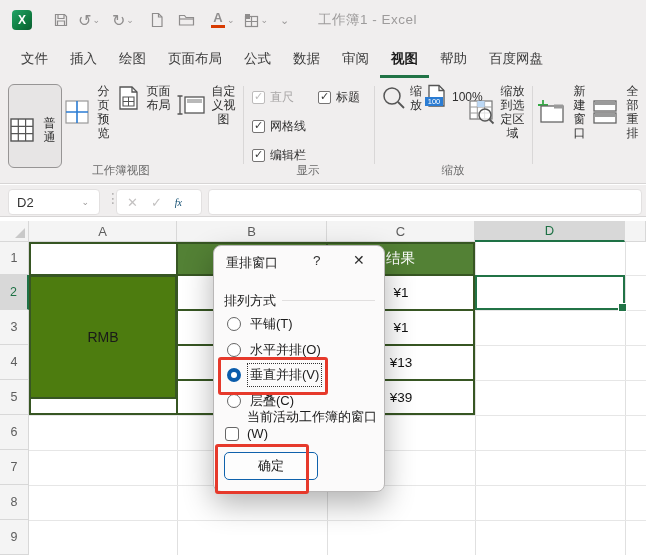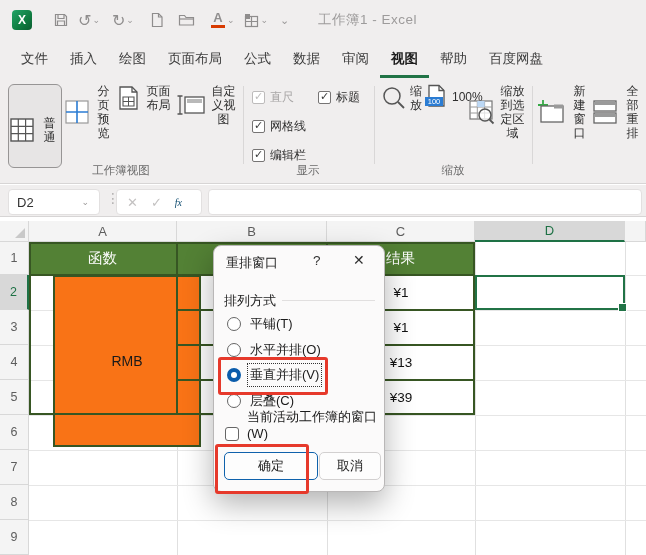--- a/index.html
+++ b/index.html
@@ -70,21 +70,21 @@
   .colD{background:#d8d8d8;color:#1e7145;border-bottom:2px solid #1e7145;}
   .rowhdr{font-size:12.5px;}
   .row2sel{background:#d8d8d8;color:#1e7145;border-right:2px solid #1e7145;}
   .vgrid{position:absolute;top:21px;width:1px;background:#e0e0e0;height:313px;}
   .hgrid{position:absolute;left:29px;width:617px;height:1px;background:#e6e6e6;}
   .cell{position:absolute;box-sizing:border-box;display:flex;align-items:center;justify-content:center;}
   .greenhdr{background:#538135;color:#fff;font-size:14.5px;border-right:1px solid #35531f;}
   .tbl-outline{position:absolute;left:29px;top:21px;width:446px;height:173px;
                border:2px solid #375623;box-sizing:border-box;pointer-events:none;}
   .tline{position:absolute;background:#375623;}
-  .mergedA{left:29px;top:54px;width:148px;height:172px;background:#f97316;color:#1a1a1a;font-size:14px;margin-left:24px;}
+  .mergedA{left:29px;top:54px;width:148px;height:124px;background:#4d7c0f;color:#1a1a1a;font-size:14px;}
   .valcell{background:#fff;color:#111;font-size:13.5px;}
   .d2sel{position:absolute;left:475px;top:54px;width:150px;height:35px;border:2px solid #217346;
          box-sizing:border-box;}
   .fillhandle{position:absolute;right:-4px;bottom:-4px;width:7px;height:7px;background:#217346;
               border:1px solid #fff;box-sizing:content-box;}
   
   .dlg{position:absolute;left:213px;top:245px;width:172px;height:247px;background:#fbfafa;
        border:1px solid #b9b7b7;border-radius:8px;box-shadow:0 12px 30px rgba(0,0,0,.30);
        z-index:20;box-sizing:border-box;font-size:13px;color:#1b1b1b;}
   .dlg-title{position:absolute;left:12px;top:8px;font-size:13px;}
@@ -321,21 +321,20 @@
     <div class="hdr rowhdr" style="left:0;top:21px;width:29px;height:33px">1</div>
     <div class="hdr rowhdr row2sel" style="left:0;top:54px;width:29px;height:35px">2</div>
     <div class="hdr rowhdr" style="left:0;top:89px;width:29px;height:35px">3</div>
     <div class="hdr rowhdr" style="left:0;top:124px;width:29px;height:35px">4</div>
     <div class="hdr rowhdr" style="left:0;top:159px;width:29px;height:35px">5</div>
     <div class="hdr rowhdr" style="left:0;top:194px;width:29px;height:35px">6</div>
     <div class="hdr rowhdr" style="left:0;top:229px;width:29px;height:35px">7</div>
     <div class="hdr rowhdr" style="left:0;top:264px;width:29px;height:35px">8</div>
     <div class="hdr rowhdr" style="left:0;top:299px;width:29px;height:35px">9</div>
 
-    <div class="cell greenhdr" style="left:29px;top:21px;width:148px;height:33px">函数</div>
     <div class="cell greenhdr" style="left:177px;top:21px;width:150px;height:33px"></div>
     <div class="cell greenhdr" style="left:327px;top:21px;width:148px;height:33px">结果</div>
     <div class="cell mergedA" style="border:2px solid #375623">RMB</div>
     <div class="cell valcell" style="left:327px;top:54px;width:148px;height:35px">¥1</div>
     <div class="cell valcell" style="left:327px;top:89px;width:148px;height:35px">¥1</div>
     <div class="cell valcell" style="left:327px;top:124px;width:148px;height:35px">¥13</div>
     <div class="cell valcell" style="left:327px;top:159px;width:148px;height:35px">¥39</div>
 
     <div class="tbl-outline"></div>
     <div class="tline" style="left:176px;top:21px;width:2px;height:173px"></div>
@@ -374,19 +373,18 @@
       <span class="radio"></span>
       <span><span>层叠(</span><span class="ukey">C</span><span>)</span></span>
     </div>
 
     <div class="dlg-cb">
       <span class="dlg-cbbox"></span>
       <span><span>当前活动工作簿的窗口(</span><span class="ukey">W</span><span>)</span></span>
     </div>
 
     <div class="btn btn-ok">确定</div>
-    <div class="btn btn-cancel">取消</div>
 
     <div class="annot annot-radio"></div>
     <div class="annot annot-ok"></div>
   </div>
 
 </div>
 
 </body></html>

